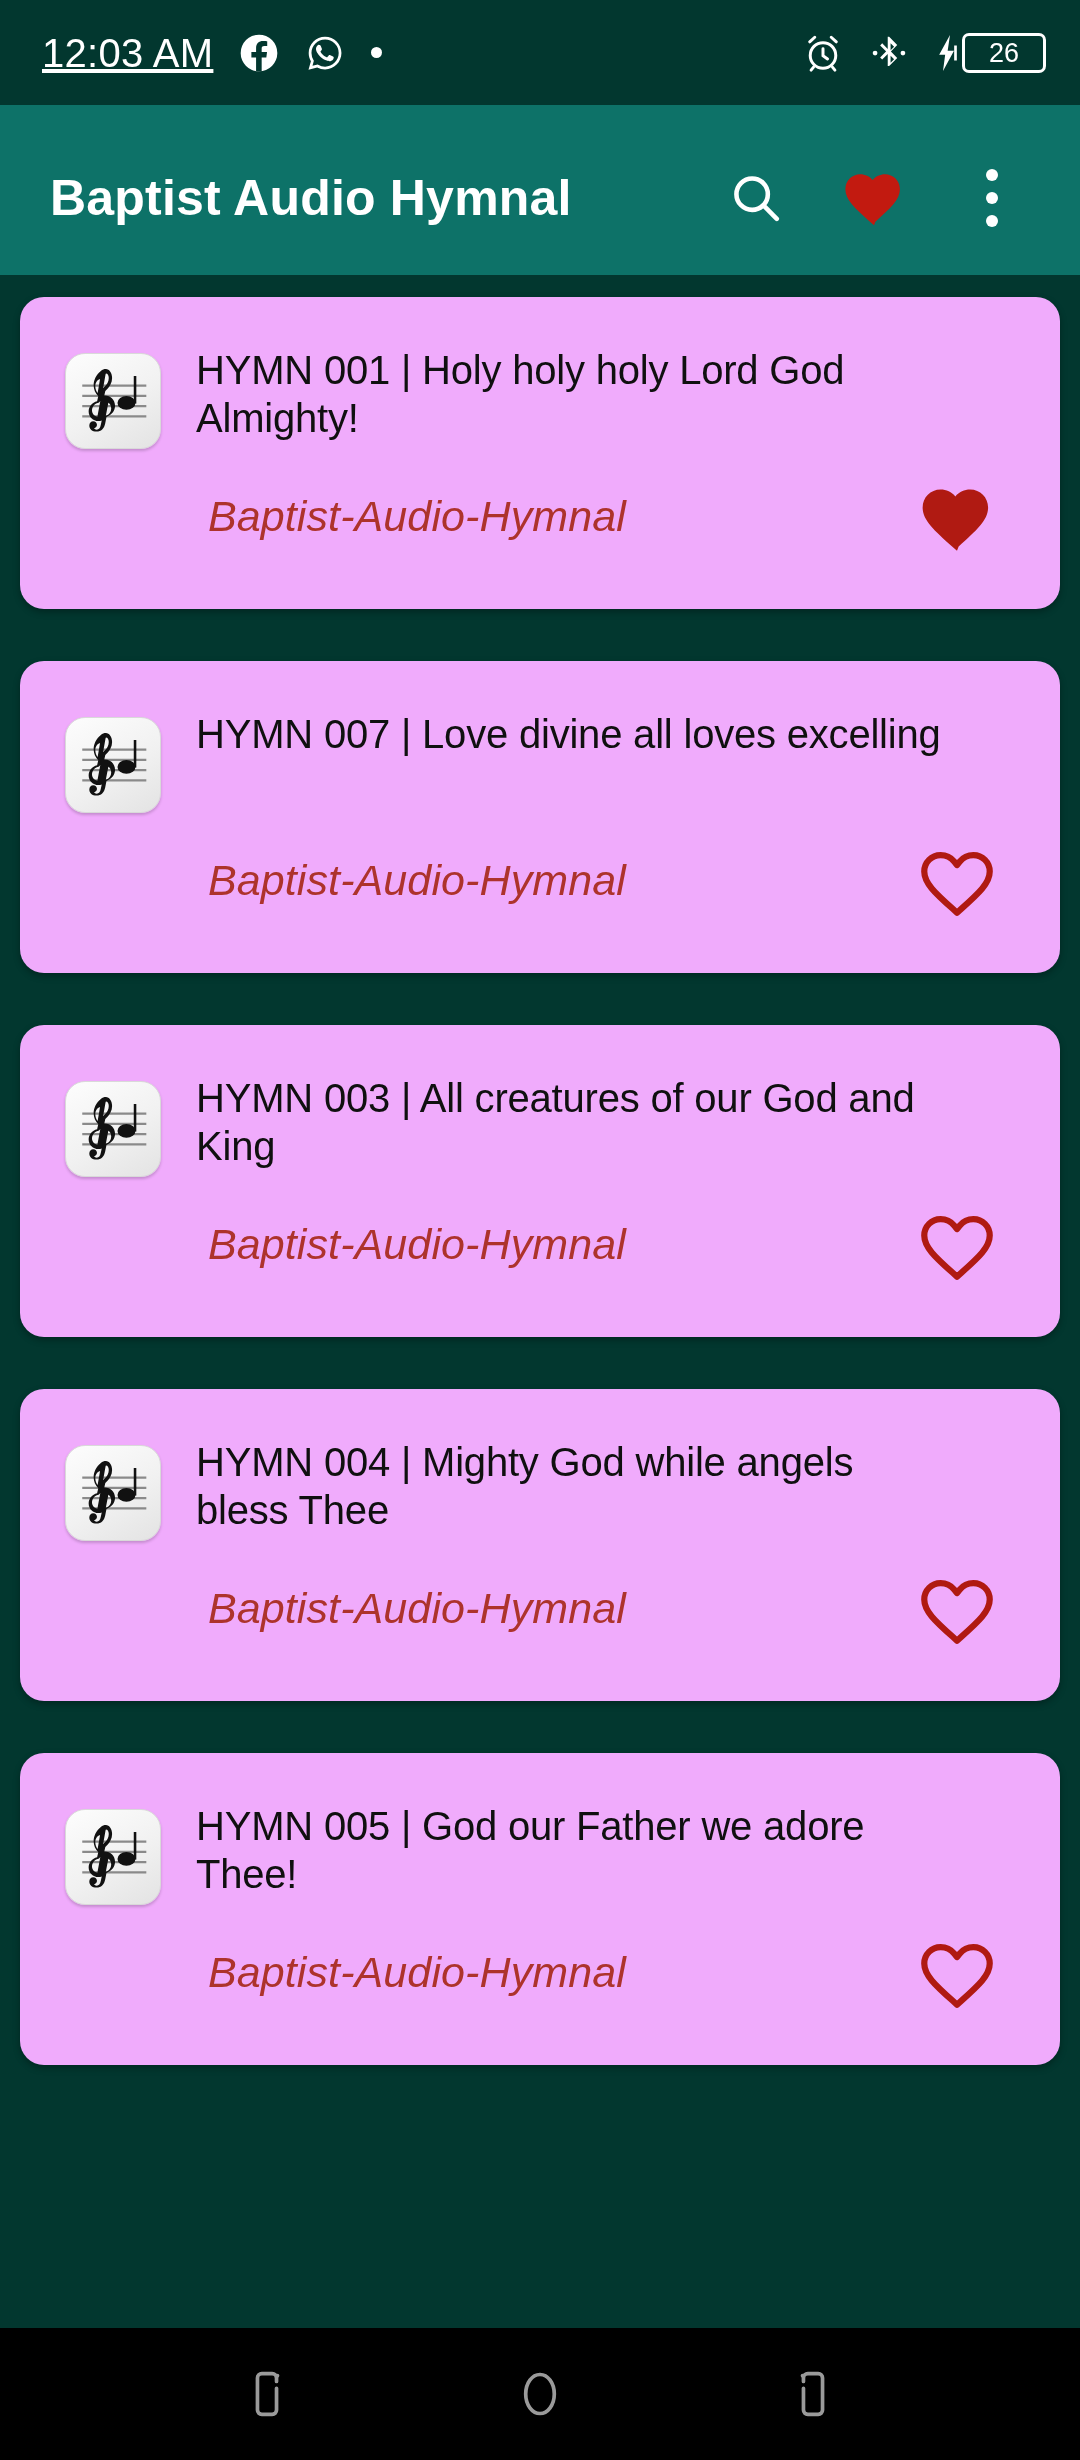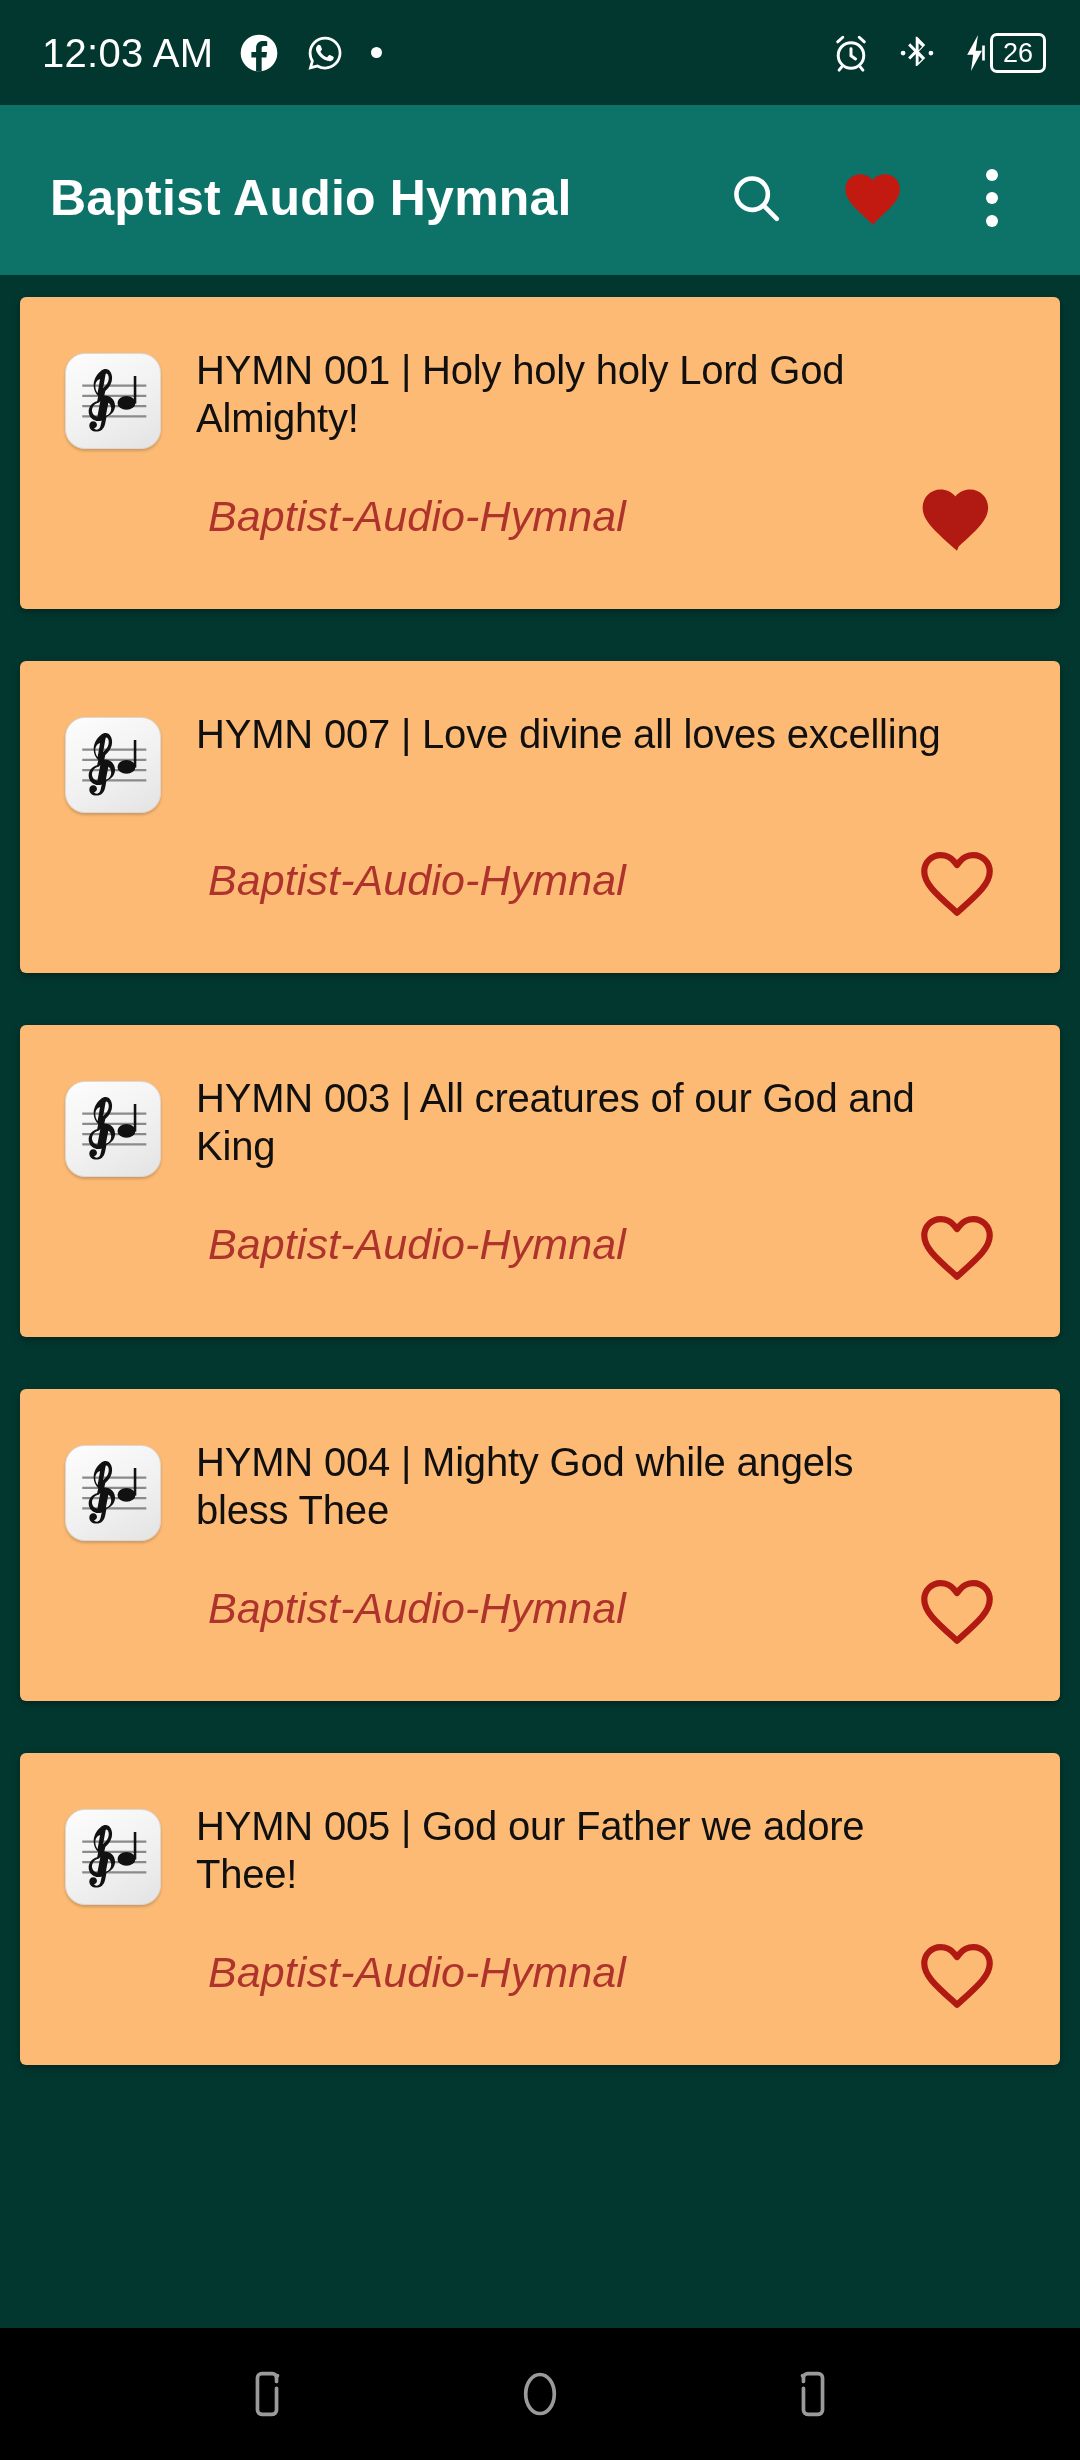--- a/index.html
+++ b/index.html
@@ -11,27 +11,27 @@
   }
   .phone { width:1080px; height:2460px; position:relative; display:flex; flex-direction:column; background:#02372f; }
 
   
   .status-bar {
     height:105px; background:#02372f; flex:0 0 105px;
     display:flex; align-items:center; justify-content:space-between;
     padding:0 34px 0 42px; color:#ffffff;
   }
   .status-left { display:flex; align-items:center; gap:26px; }
-  .status-clock { font-size:40px; font-weight:500; letter-spacing:0.3px; line-height:1; }
+  .status-clock { font-size:40px; font-weight:500; letter-spacing:0.3px; line-height:1;text-decoration:underline; }
   .status-right { display:flex; align-items:center; gap:26px; }
   .sb-ico { display:block; }
   .dot-notif { width:11px; height:11px; border-radius:50%; background:#ffffff; display:block; }
   .battery-wrap { display:flex; align-items:center; gap:2px; }
   .batt-box {
-    width:56px; height:38px; border:3px solid #ffffff; border-radius:7px;
+    width:84px; height:38px; border:3px solid #ffffff; border-radius:7px;
     display:flex; align-items:center; justify-content:flex-end; position:relative; padding:17px;
   }
   .batt-num {
     position:absolute; left:0; right:0; text-align:center;
     font-size:27px; line-height:38px; color:#ffffff; font-weight:500; top:-2px;
   }
   .batt-fill { width:19px; height:100%; background:#5e8d84; border-radius:2px; }
 
   
   .app-bar {
@@ -48,21 +48,21 @@
     background:transparent; border:none; cursor:pointer;
   }
   .act-btn.first { margin-right:22px; }
   .act-btn.second { margin-right:22px; }
   .kebab { display:flex; flex-direction:column; gap:11px; align-items:center; }
   .kebab span { width:12px; height:12px; border-radius:50%; background:#ffffff; display:block; }
 
   
   .list { flex:1 1 auto; padding:22px 20px 0 20px; display:flex; flex-direction:column; gap:52px; overflow:hidden; }
   .card {
-    background:#fdba74; border-radius:6px; height:312px;
+    background:#f0abfc; border-radius:24px; height:312px;
     position:relative; flex:0 0 312px;
     box-shadow:0 3px 7px rgba(0,0,0,0.30);
     padding:0;
   }
   .card-top { display:flex; align-items:flex-start; padding:50px 0 0 45px; }
   .thumb {
     width:96px; height:96px; flex:0 0 96px; border-radius:20px;
     background:linear-gradient(150deg,#fdfdfd 0%,#f1f1f1 55%,#e3e3e3 100%);
     border:1px solid #d9d9d9; box-shadow:0 2px 3px rgba(0,0,0,0.18);
     display:flex; align-items:center; justify-content:center; margin-top:6px;

